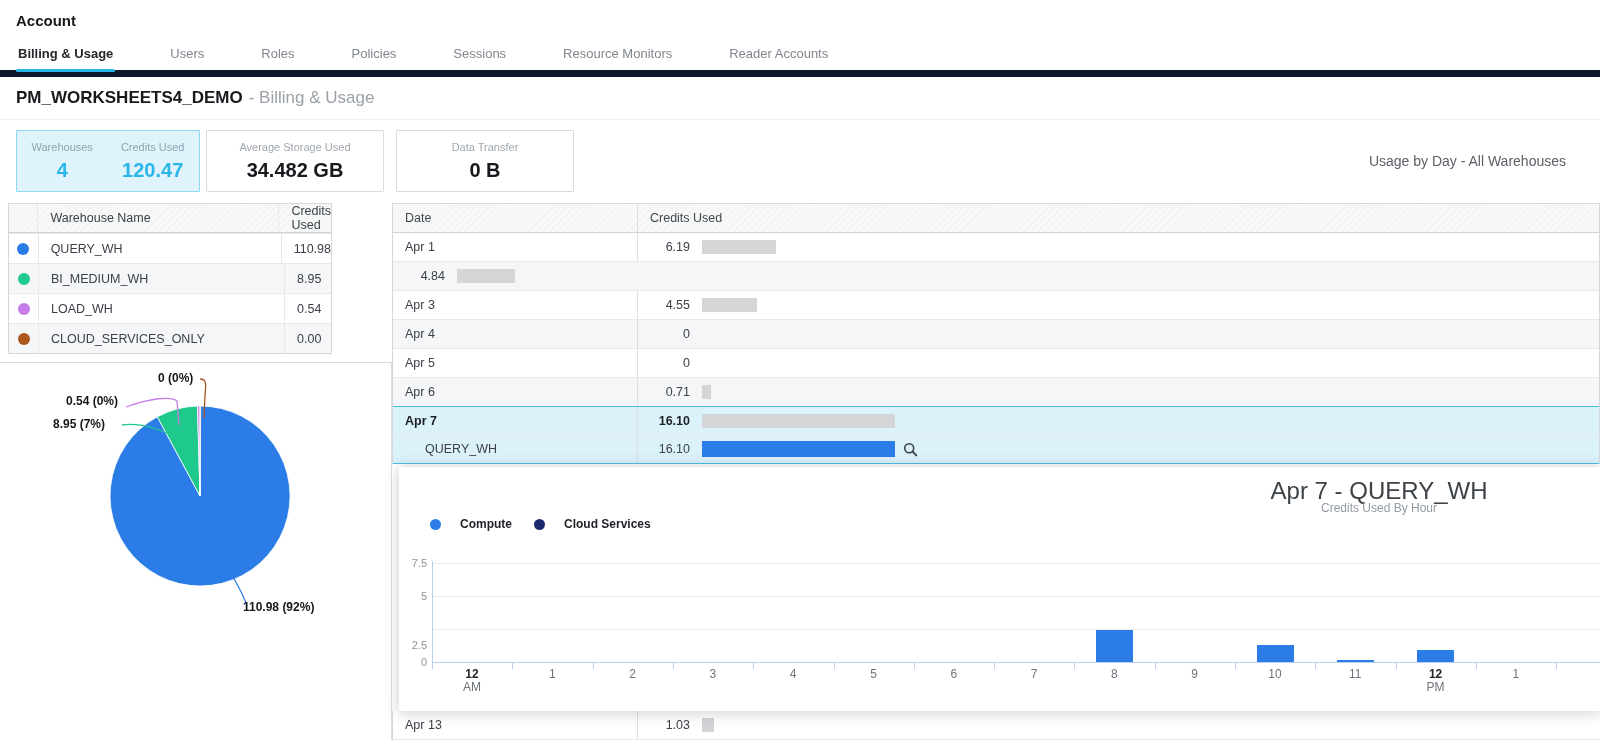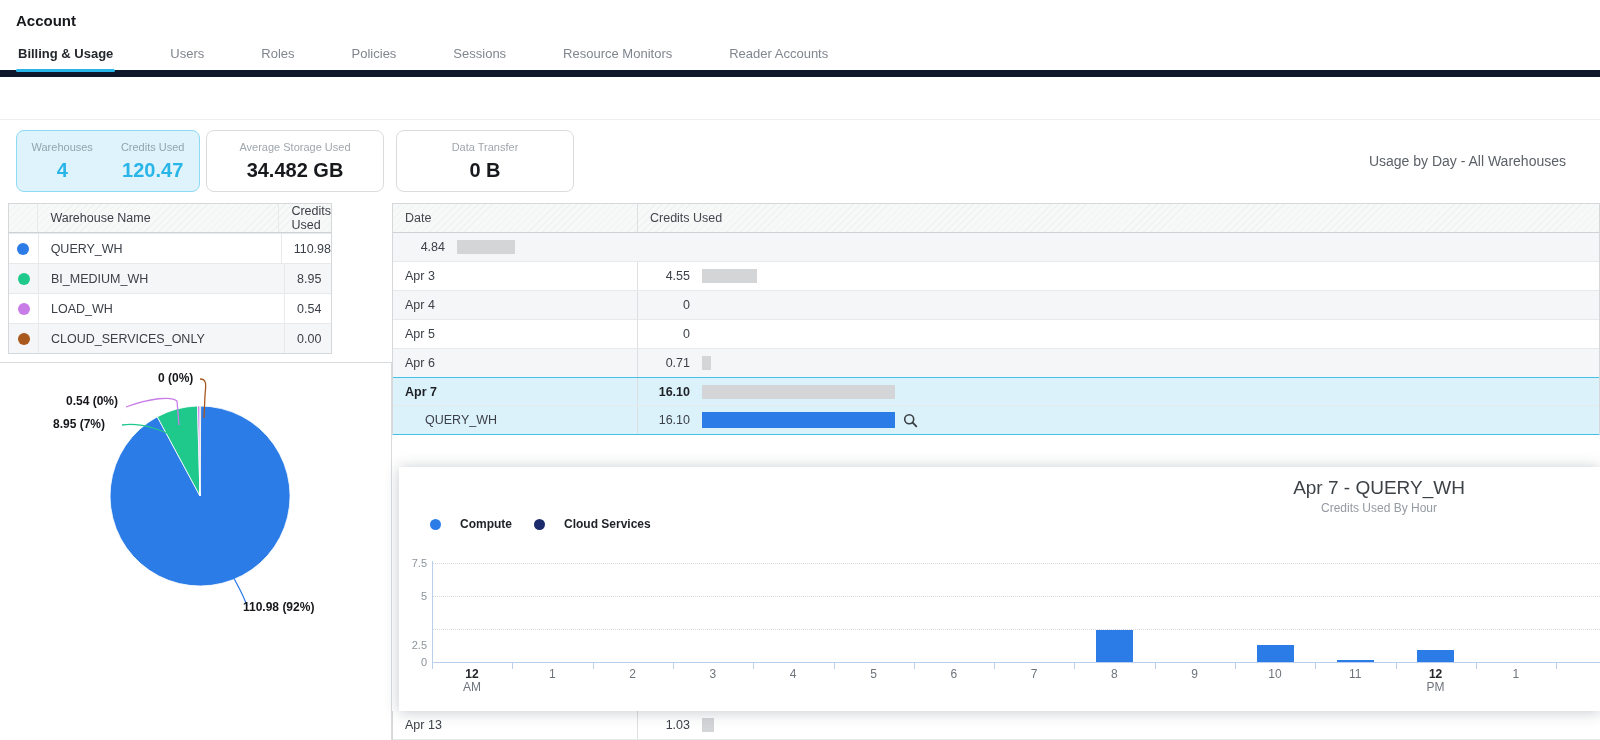--- a/index.html
+++ b/index.html
@@ -15,21 +15,21 @@
   .tab { position:relative; font-size:13px; color:#80868e; padding:0 2px 10px 2px; margin-right:33px; cursor:pointer; }
   .tab.active { color:#24272c; font-weight:600; }
   .tab.active::after { content:""; position:absolute; left:0; right:0; bottom:-1px; height:3px;
     background:#29b5e8; border-radius:2px; }
   #page-title-row { left:16px; top:88px; font-size:17px; }
   #page-title-row .pt-name { font-weight:700; color:#17191d; }
   #page-title-row .pt-sub { color:#9ba1a8; margin-left:6px; }
   #title-divider { left:0; top:119px; width:1600px; height:1px; background:#eceef0; }
 
   
-  .card { top:130px; height:62px; background:#fff; border:1px solid #d9dcdf; border-radius:8px;
+  .card { top:130px; height:62px; background:#fff; border:1px solid #d9dcdf; border-radius:1px;
     display:flex; align-items:center; justify-content:center; cursor:pointer; }
   .card .col { text-align:center; padding:0 14px; }
   .card .lbl { font-size:11px; color:#a0a7ad; margin-bottom:6px; white-space:nowrap; }
   .card .val { font-size:20px; font-weight:700; color:#17191d; }
   #card-warehouses { left:16px; width:184px; background:#def3fb; border-color:#8edaf4; }
   #card-warehouses .lbl { color:#8fa6b0; }
   #card-warehouses .val { color:#29b5e8; }
   #card-storage { left:206px; width:178px; }
   #card-transfer { left:396px; width:178px; }
   #usage-caption { top:153px; right:34px; font-size:14px; color:#5c6168; }
@@ -69,21 +69,21 @@
   .drow.bold .c-date, .drow.bold .num { font-weight:700; color:#1d2025; }
   .drow.sub .c-date { padding-left:32px; }
   .drow .bluebar { height:16px; background:#2c7ce8; margin-left:12px; }
   .drow .mag { margin-left:8px; display:flex; align-items:center; }
 
   #bottom-strip { left:392px; top:711px; width:1208px; background:#fff; border-left:1px solid #d5d8db; }
 
   
   #overlay { left:399px; top:467px; width:1201px; height:244px; background:#fff;
     box-shadow:0 1px 14px rgba(50,60,75,0.28); }
-  #hc-title { top:10px; left:860px; width:240px; text-align:center; font-size:19px; color:#3d4247; }
+  #hc-title { top:10px; left:860px; width:240px; text-align:center; font-size:24px; color:#3d4247; }
   #hc-subtitle { top:34px; left:860px; width:240px; text-align:center; font-size:12px; color:#939aa1; }
   #hc-legend { top:50px; left:31px; display:flex; align-items:center; gap:22px; }
   .leg-item { display:flex; align-items:center; gap:19px; cursor:pointer; }
   .leg-dot { width:11px; height:11px; border-radius:50%; }
   .leg-txt { font-size:12px; font-weight:700; color:#1e2126; }
   .gridline { position:absolute; left:33px; right:0; height:0; border-top:1px dotted #d8dbde; }
   #hc-baseline { position:absolute; left:33px; right:0; top:195px; height:1px; background:#b9cfee; }
   #hc-yaxis { position:absolute; left:33px; top:94px; width:1px; height:107px; background:#b9cfee; }
   .ylab { position:absolute; width:28px; text-align:right; font-size:11px; color:#8d939b; }
   .htick { position:absolute; top:196px; width:1px; height:6px; background:#b9cfee; }
@@ -101,20 +101,23 @@
   <div id="tabbar" class="abs">
       <div class="tab active">Billing &amp; Usage</div>
       <div class="tab">Users</div>
       <div class="tab">Roles</div>
       <div class="tab">Policies</div>
       <div class="tab">Sessions</div>
       <div class="tab">Resource Monitors</div>
       <div class="tab">Reader Accounts</div>
     </div>
 
+  <div id="page-title-row" class="abs">
+    <span class="pt-name">PM_WORKSHEETS4_DEMO</span><span class="pt-sub">- Billing &amp; Usage</span>
+  </div>
   <div id="title-divider" class="abs"></div>
 
   <div id="card-warehouses" class="abs card">
     <div class="col">
       <div class="lbl">Warehouses</div>
       <div class="val">4</div>
     </div>
     <div class="col">
       <div class="lbl">Credits Used</div>
       <div class="val">120.47</div>
@@ -189,20 +192,27 @@
     <div class="pie-label" style="left:53px; top:54px;">8.95 (7%)</div>
     <div class="pie-label" style="left:66px; top:31px;">0.54 (0%)</div>
     <div class="pie-label" style="left:158px; top:8px;">0 (0%)</div>
   </div>
 
   <div id="dtable" class="abs">
     <div class="drow hdr hatch">
       <div class="c-date">Date</div>
       <div class="c-val" style="padding-left:12px;">Credits Used</div>
     </div>
+  <div class="drow">
+        <div class="c-date">Apr 1</div>
+        <div class="c-val">
+          <span class="num">6.19</span>
+          <span class="gbar" style="width: 74px;"></span>
+        </div>
+      </div>
       <div class="drow alt">
         <div class="c-val">
           <span class="num">4.84</span>
           <span class="gbar" style="width: 58px;"></span>
         </div>
       </div>
       <div class="drow">
         <div class="c-date">Apr 3</div>
         <div class="c-val">
           <span class="num">4.55</span>

